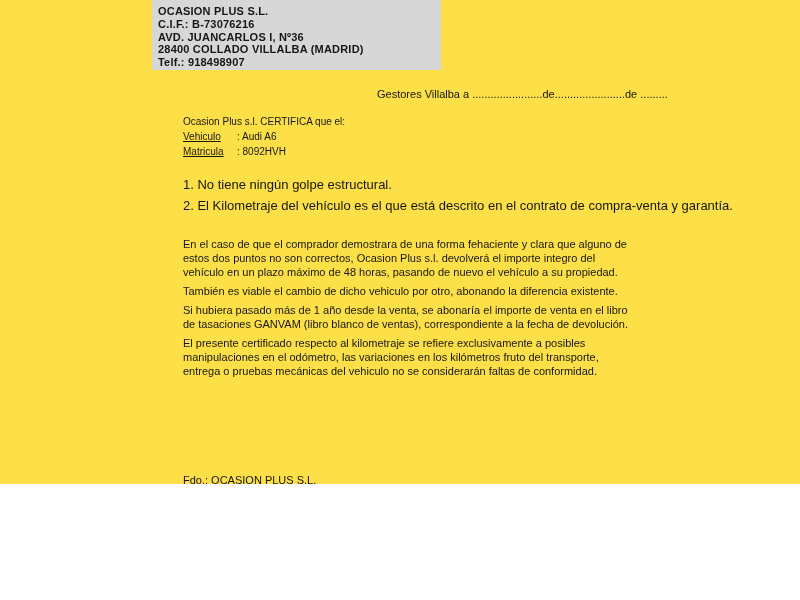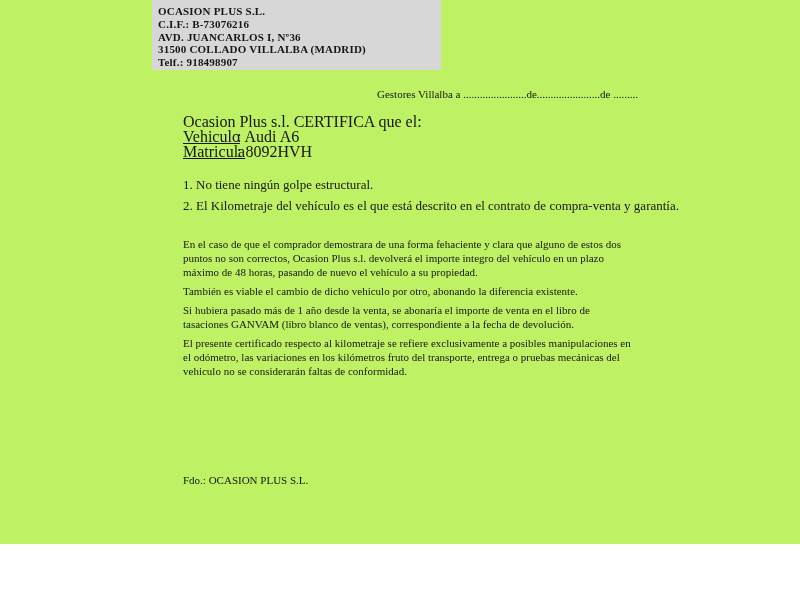--- a/index.html
+++ b/index.html
@@ -3,23 +3,23 @@
 <meta charset="utf-8">
 <style>
   html, body {
     margin: 0;
     padding: 0;
     background: #ffffff;
   }
   .page {
     position: relative;
     width: 800px;
-    height: 544px;
-    background: #bef264;
-    font-family: Liberation Serif, serif;
+    height: 484px;
+    background: #fde047;
+    font-family: Liberation Sans, sans-serif;
     color: #161616;
     overflow: hidden;
   }
   .header-box {
     position: absolute;
     left: 152px;
     top: 0;
     width: 289px;
     height: 70px;
     background: #d7d7d7;
@@ -35,21 +35,21 @@
     position: absolute;
     left: 377px;
     top: 88px;
     font-size: 11px;
     white-space: nowrap;
   }
   .certify {
     position: absolute;
     left: 183px;
     top: 114px;
-    font-size: 16px;
+    font-size: 10px;
     line-height: 15px;
   }
   .certify .row { white-space: pre; }
   .label-u {
     display: inline-block;
     width: 54px;
     text-decoration: underline;
   }
   .point {
     position: absolute;
@@ -92,21 +92,21 @@
 </style>
 </head>
 <body>
 
 <div class="page">
 
   <div class="header-box">
     <div>OCASION PLUS S.L.</div>
     <div>C.I.F.: B-73076216</div>
     <div>AVD. JUANCARLOS I, Nº36</div>
-    <div>31500 COLLADO VILLALBA (MADRID)</div>
+    <div>28400 COLLADO VILLALBA (MADRID)</div>
     <div>Telf.: 918498907</div>
   </div>
 
   <div class="date-line">Gestores Villalba a .......................de.......................de .........</div>
 
   <div class="certify">
     <div class="row">Ocasion Plus s.l. CERTIFICA que el:</div>
     <div class="row"><span class="label-u">Vehiculo</span><span>: Audi A6</span></div>
     <div class="row"><span class="label-u">Matricula</span><span>: 8092HVH</span></div>
   </div>

